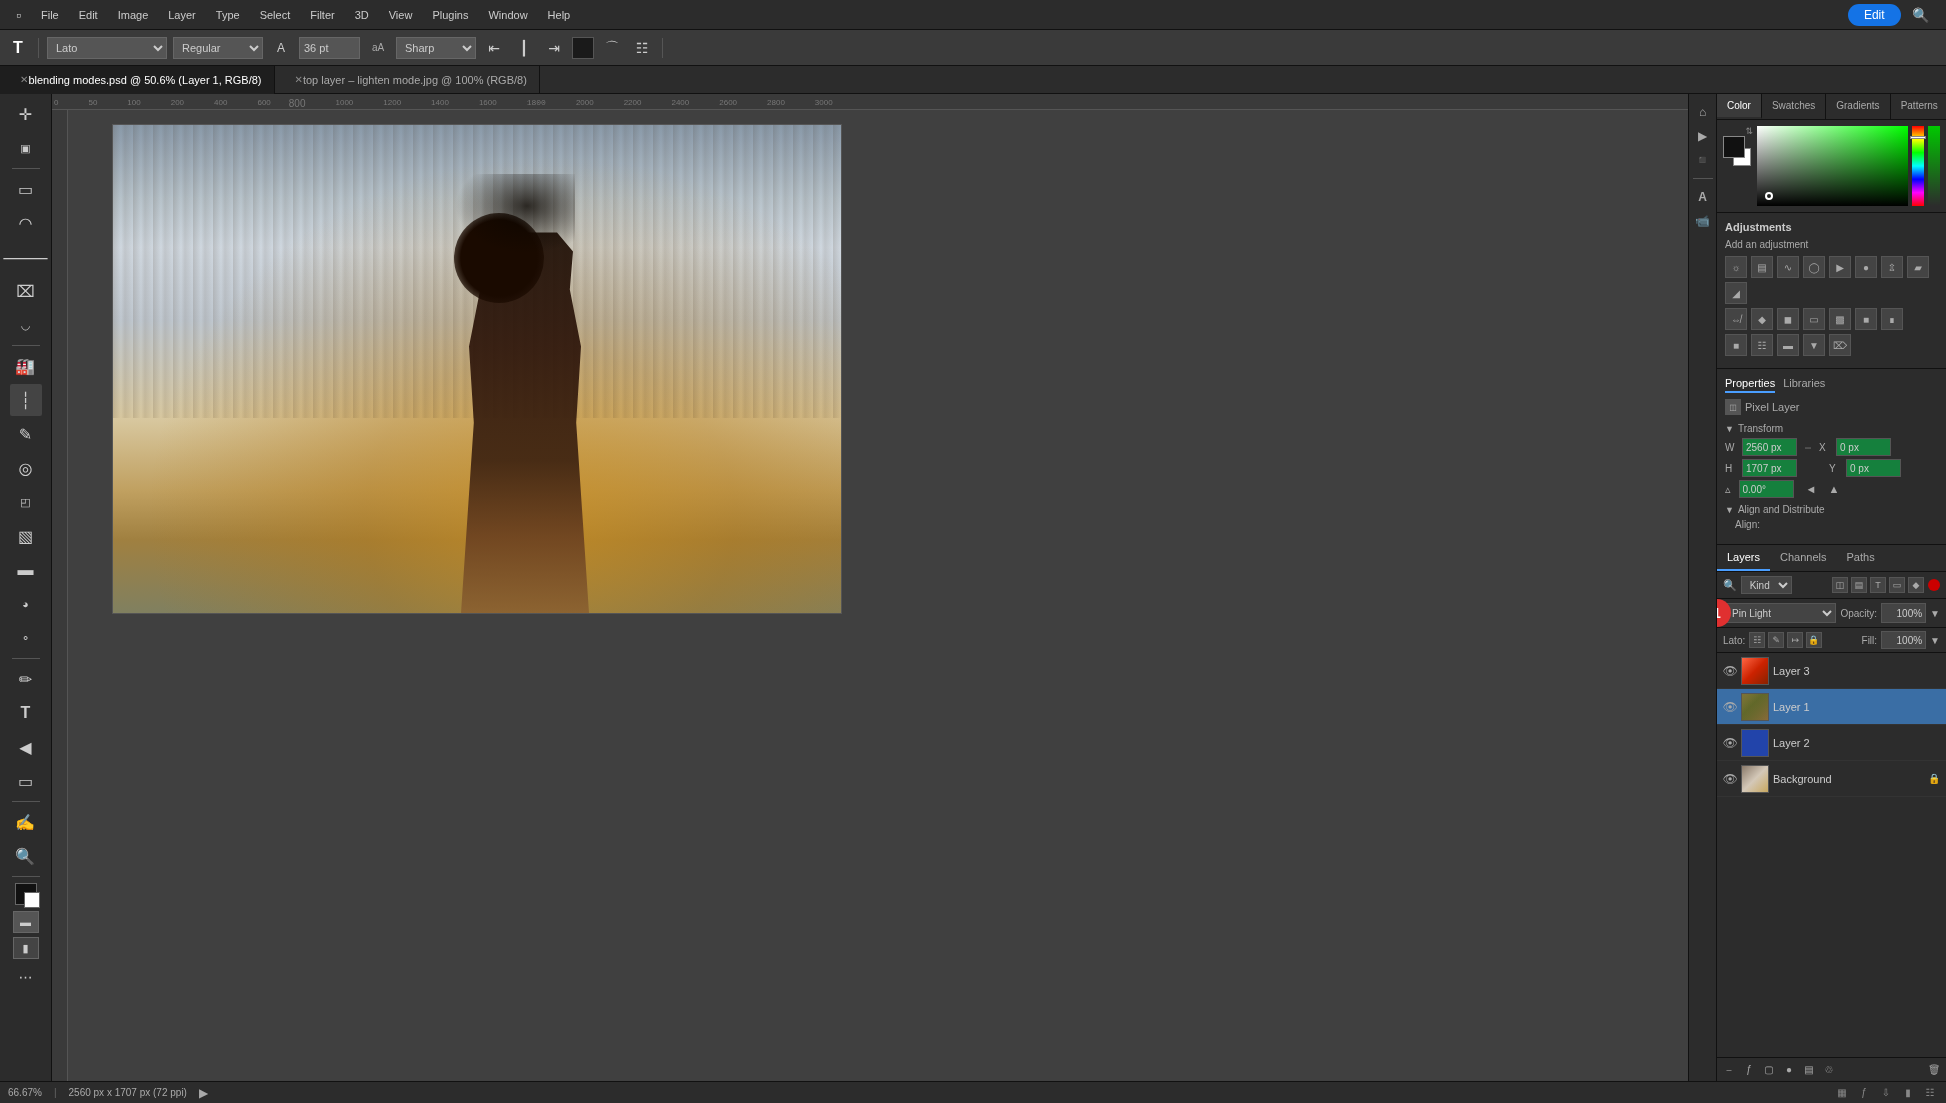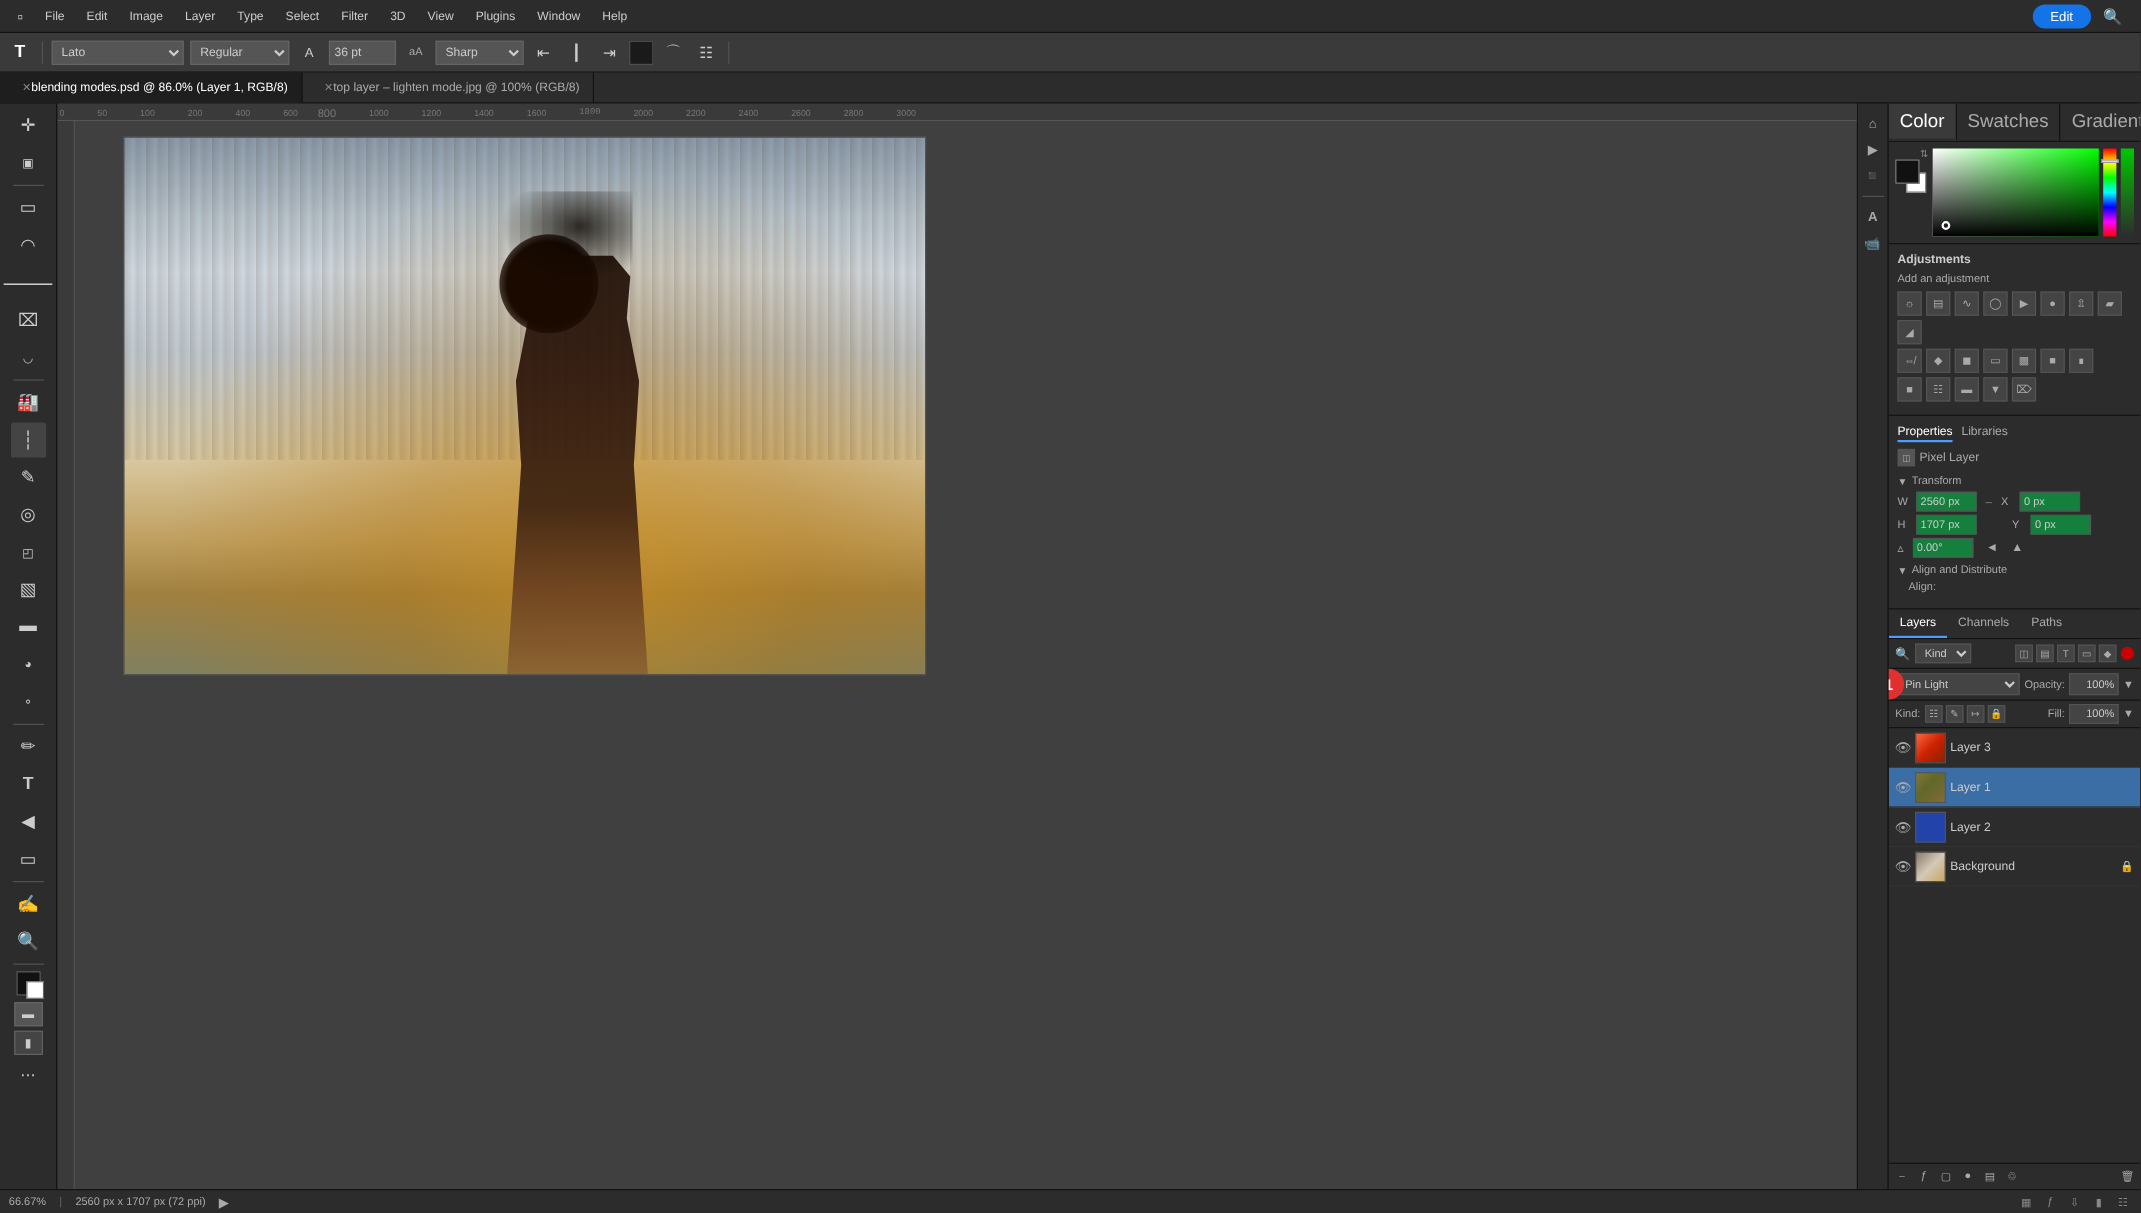--- a/index.html
+++ b/index.html
@@ -32,21 +32,21 @@
 
     
     .canvas-area { flex: 1; background: #404040; position: relative; overflow: hidden; }
     .canvas-wrapper { position: absolute; top: 30px; left: 60px; width: 730px; height: 490px; }
 
     
     .right-panel { width: 230px; background: #2c2c2c; border-left: 1px solid #111; display: flex; flex-direction: column; overflow: hidden; }
 
     
     .panel-tabs { display: flex; border-bottom: 1px solid #111; }
-    .panel-tab { padding: 6px 10px; font-size: 17px; color: #aaa; cursor: pointer; border-right: 1px solid #111; }
+    .panel-tab { padding: 6px 10px; font-size: 10px; color: #aaa; cursor: pointer; border-right: 1px solid #111; }
     .panel-tab.active { color: #fff; background: #3a3a3a; border-bottom: 2px solid #2c2c2c; }
 
     
     .adjustments-panel { padding: 8px; border-bottom: 1px solid #111; }
     .panel-section-title { font-size: 11px; color: #ccc; font-weight: bold; margin-bottom: 6px; }
     .adj-subtitle { font-size: 10px; color: #aaa; margin-bottom: 6px; }
     .adj-icons-row { display: flex; gap: 4px; flex-wrap: wrap; margin-bottom: 4px; }
     .adj-icon { width: 22px; height: 22px; background: #444; border: 1px solid #555; display: flex; align-items: center; justify-content: center; font-size: 10px; color: #aaa; cursor: pointer; }
 
     
@@ -158,21 +158,21 @@
   <div class="toolbar-tool-icon" style="font-size:14px;">⇥</div>
   <div style="width:22px; height:22px; background:#1a1a1a; border:1px solid #555;"></div>
   <div class="toolbar-tool-icon" style="font-size:14px;">⌒</div>
   <div class="toolbar-tool-icon" style="font-size:14px;">☷</div>
   <div class="toolbar-separator"></div>
 </div>
 
 <div class="tabs-bar">
   <div class="tab active">
     <span class="tab-close">✕</span>
-    <span>blending modes.psd @ 86.0% (Layer 1, RGB/8)</span>
+    <span>blending modes.psd @ 50.6% (Layer 1, RGB/8)</span>
   </div>
   <div class="tab">
     <span class="tab-close">✕</span>
     <span>top layer – lighten mode.jpg @ 100% (RGB/8)</span>
   </div>
 </div>
 
 <div class="main-area">
 
   <div class="left-toolbar">
@@ -412,21 +412,21 @@
           <div class="step-badge">1</div>
           <select class="mode-select">
             <option>Pin Light</option>
           </select>
           <span class="opacity-label">Opacity:</span>
           <input class="opacity-input" value="100%" style="">
           <span style="font-size:10px; color:#aaa;">▼</span>
         </div>
 
         <div class="layers-lock-row">
-          <span class="lock-label">Kind:</span>
+          <span class="lock-label">Lato:</span>
           <div class="lock-icons">
             <div class="lock-icon">☷</div>
             <div class="lock-icon">✎</div>
             <div class="lock-icon">↦</div>
             <div class="lock-icon">🔒</div>
           </div>
           <span class="fill-label">Fill:</span>
           <input class="fill-input" value="100%" style="">
           <span style="font-size:10px; color:#aaa;">▼</span>
         </div>

